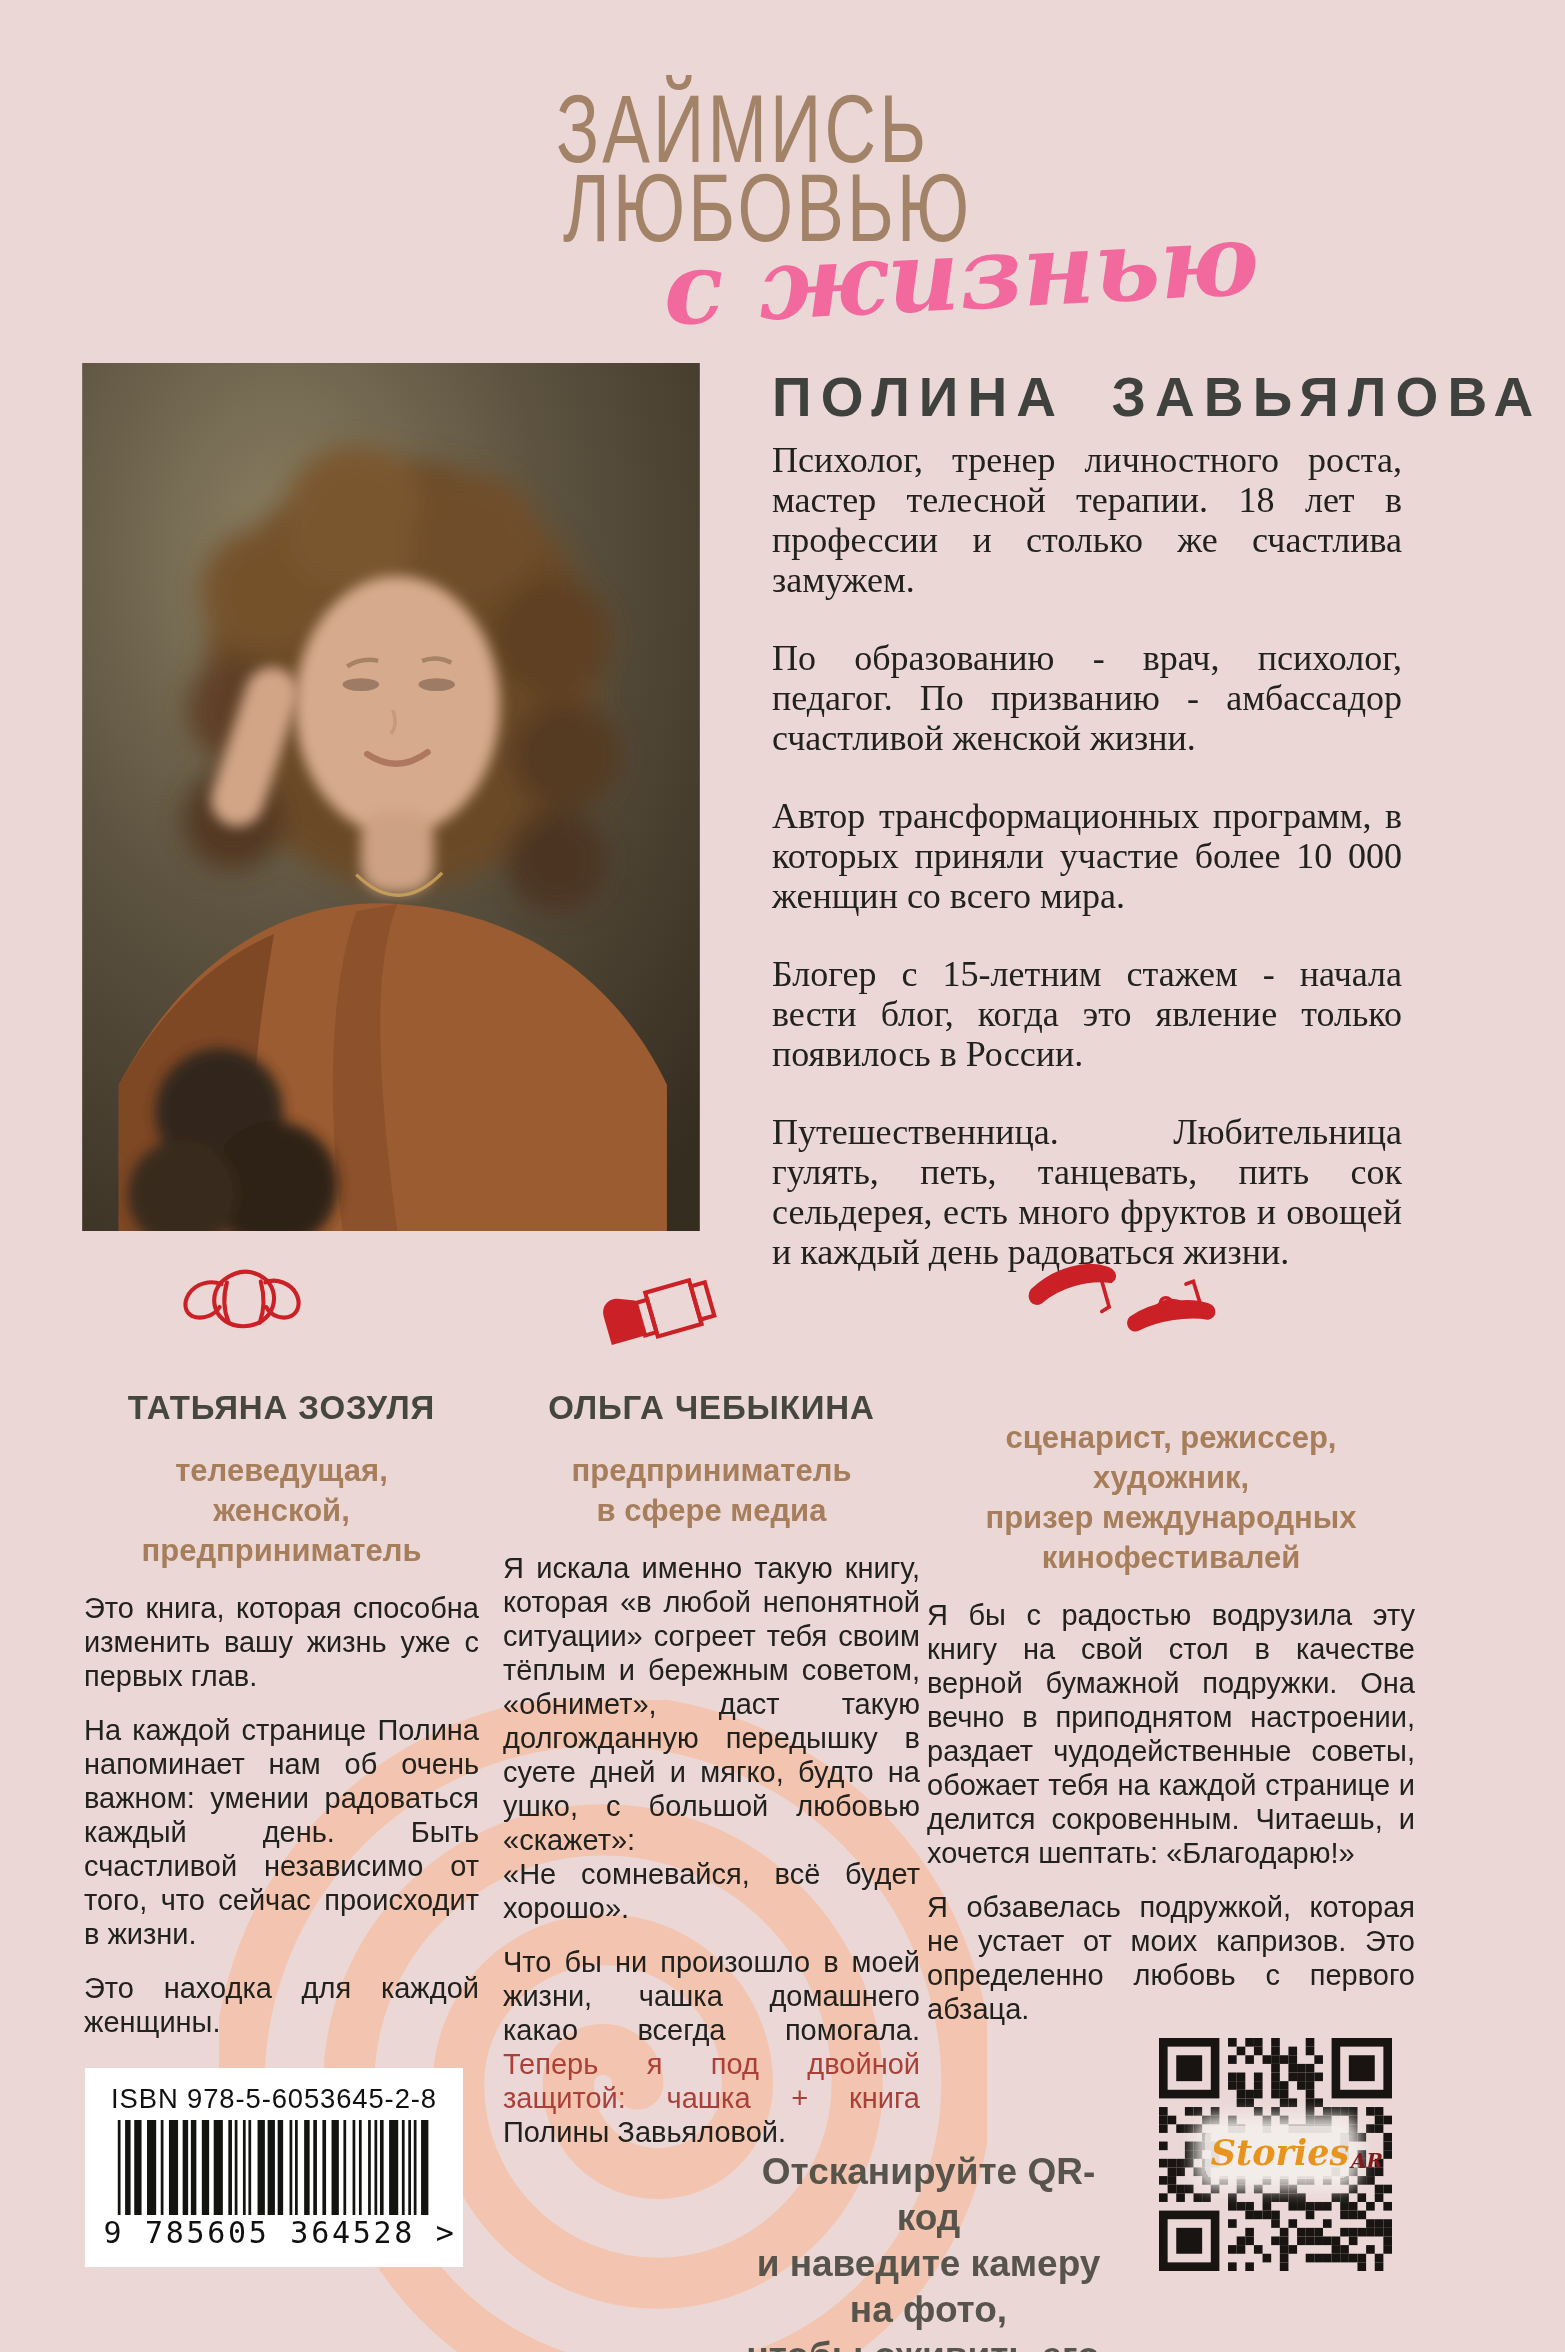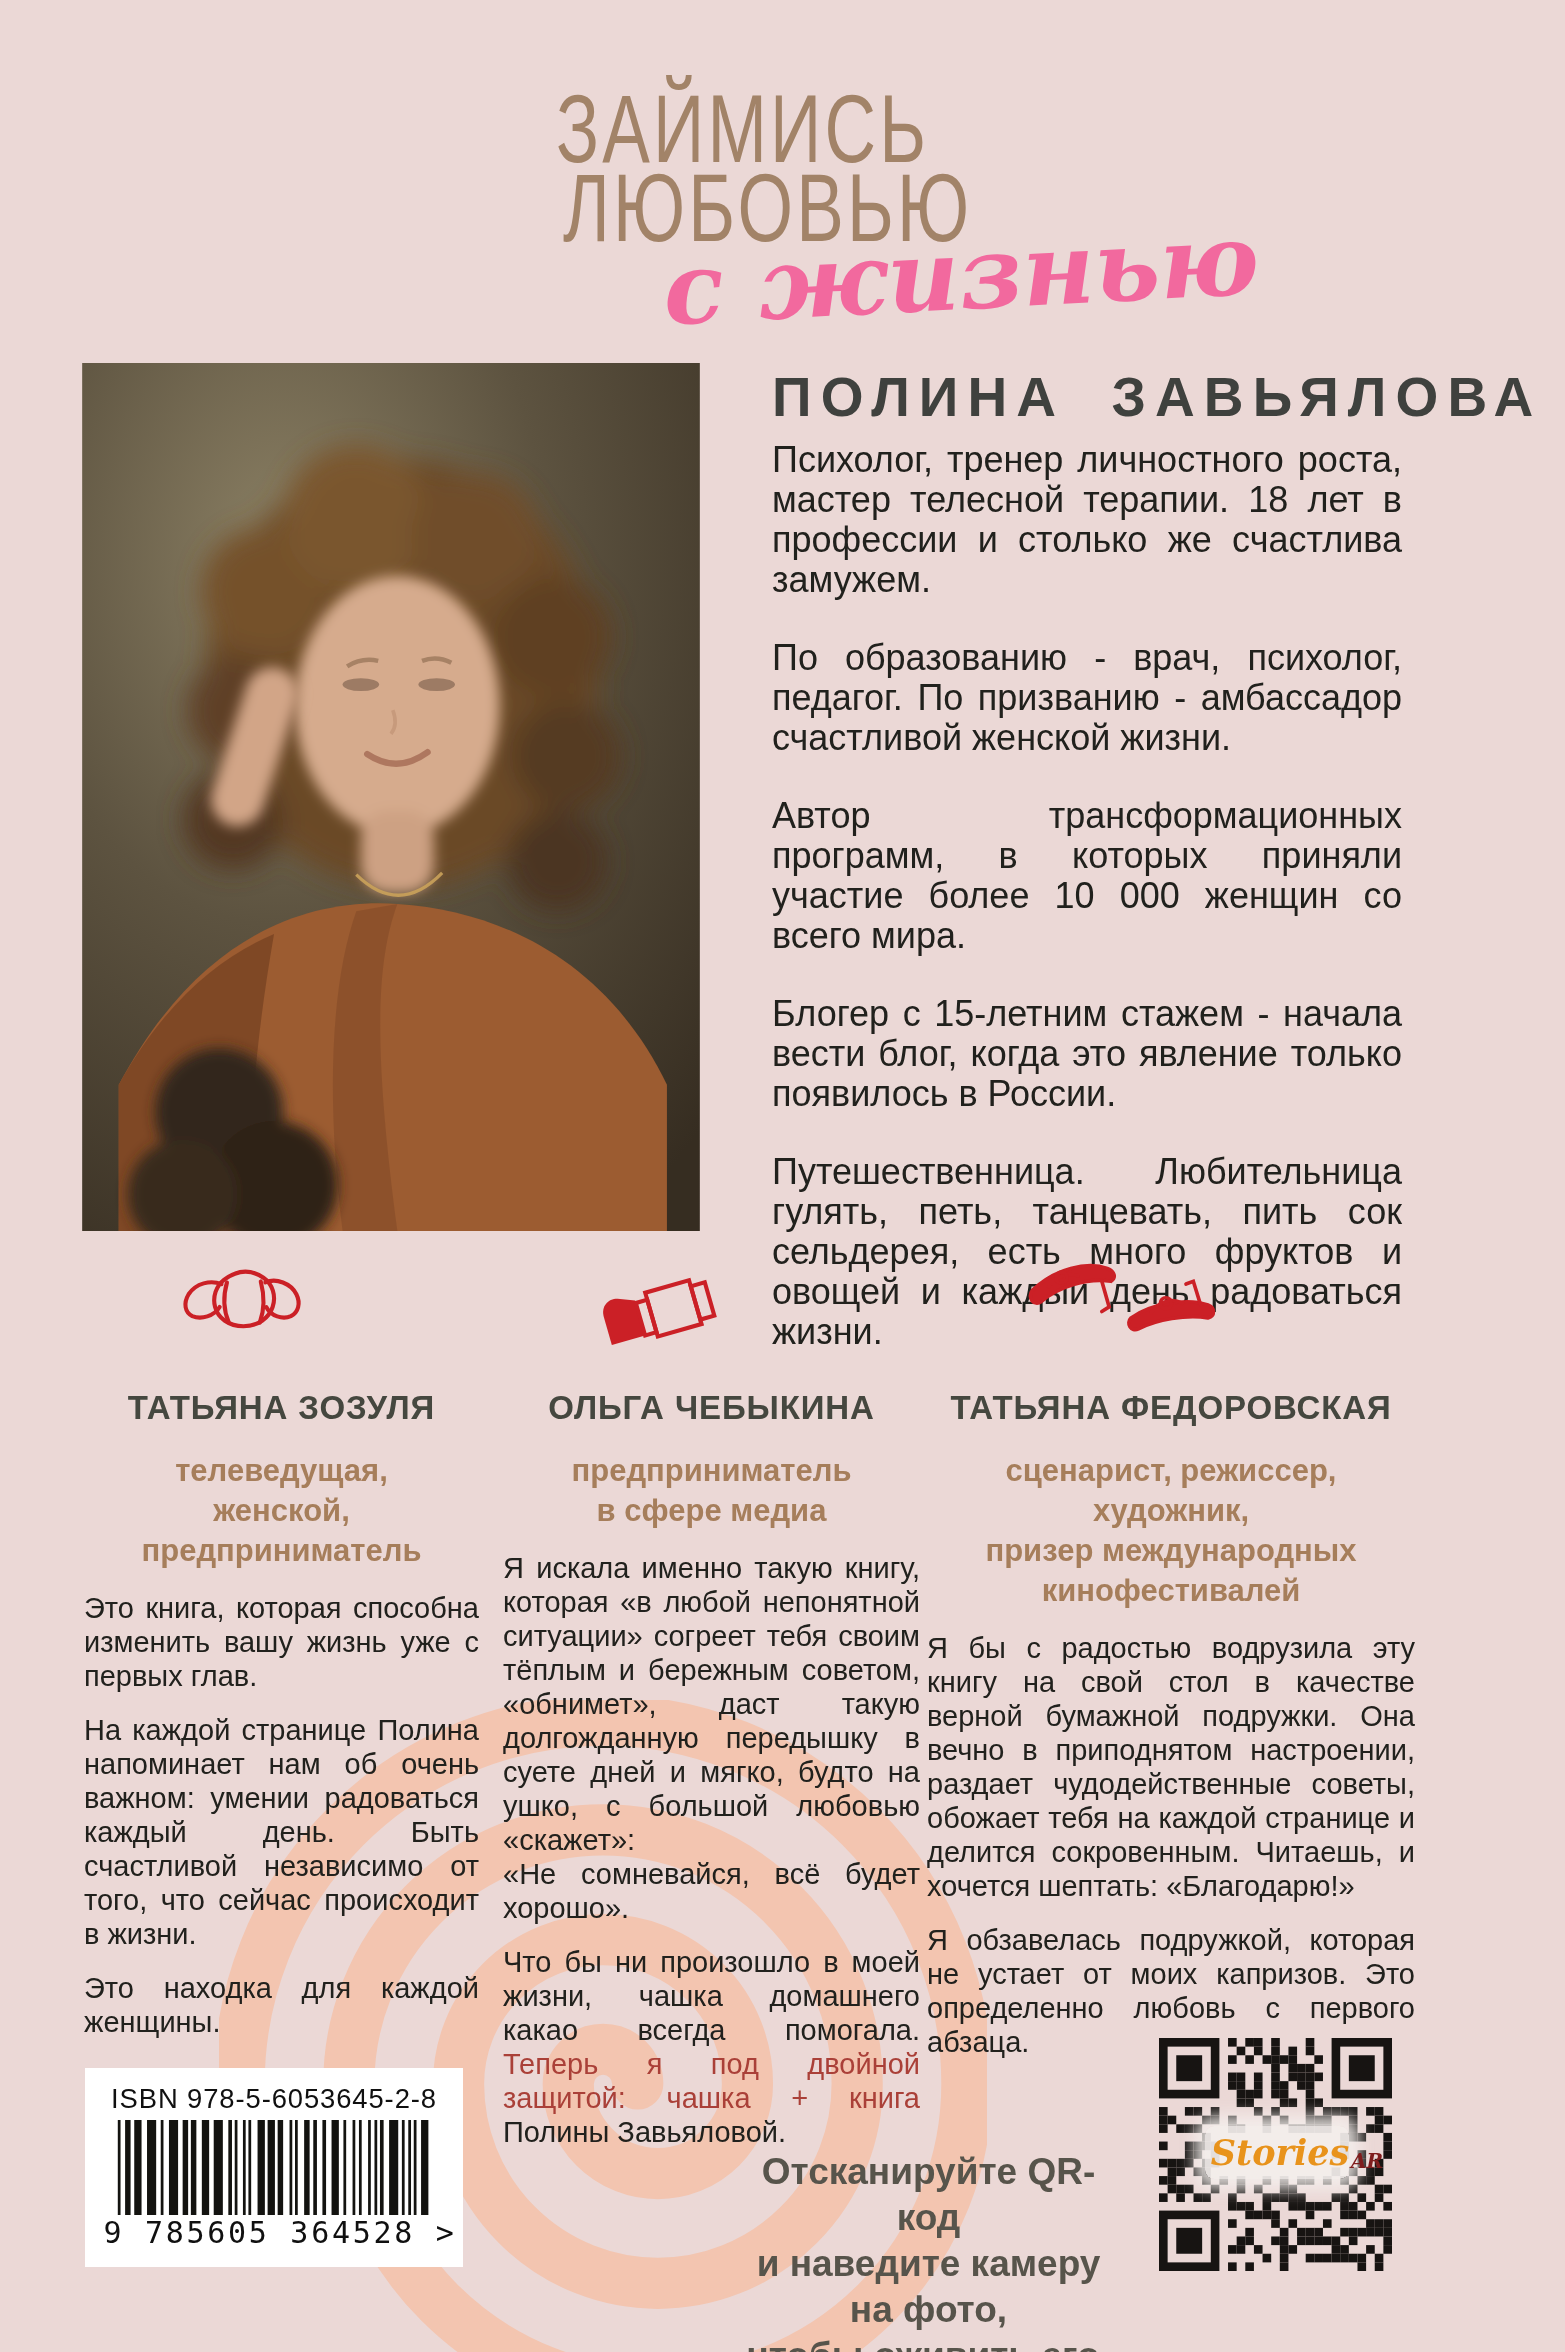--- a/index.html
+++ b/index.html
@@ -13,21 +13,21 @@
   .title-script{position:absolute;left:663px;top:225px;font-family:"DejaVu Serif",serif;
                 font-style:italic;font-weight:bold;font-size:99px;line-height:1;
                 color:#f2699e;transform:rotate(-3deg);white-space:nowrap;}
   
   .photo{position:absolute;left:82px;top:363px;width:618px;height:868px;display:block;}
   
   .author-name{position:absolute;left:772px;top:365px;width:630px;font-size:55px;font-weight:bold;
                color:#3f413e;letter-spacing:9.1px;word-spacing:22px;white-space:nowrap;}
   .bio{position:absolute;left:772px;top:440px;width:630px;font-size:36px;line-height:40px;
        color:#21211d;text-align:justify;}
-  .bio p{margin:0 0 38px 0;}
+  .bio p{margin:0 0 38px 0;font-family:Liberation Serif, serif;}
   
   .col{position:absolute;top:1391px;}
   .col-1{left:84px;width:395px;}
   .col-2{left:503px;width:417px;}
   .col-3{left:927px;width:488px;}
   .col-header{font-size:33px;line-height:33px;font-weight:bold;color:#45473f;text-align:center;letter-spacing:0.9px;}
   .col-roles{margin-top:27.4px;font-size:31px;font-weight:bold;color:#a67e5b;text-align:center;line-height:40px;}
   .col-body{margin-top:20px;font-size:29px;line-height:34px;color:#21211d;text-align:justify;}
   .col-body p{margin:0 0 20px 0;}
   .col-body p.tight{margin-bottom:0;}
@@ -185,21 +185,20 @@
       <div>в сфере медиа</div>
     </div>
     <div class="col-body">
       <p class="tight">Я искала именно такую книгу, которая «в любой непонятной ситуации» согреет тебя своим тёплым и бережным советом, «обнимет», даст такую долгожданную передышку в суете дней и мягко, будто на ушко, с большой любовью «скажет»:</p>
       <p>«Не сомневайся, всё будет хорошо».</p>
       <p><span>Что бы ни произошло в моей жизни, чашка домашнего какао всегда помогала. </span><span class="red">Теперь я под двойной защитой: чашка + книга </span><span>Полины Завьяловой.</span></p>
     </div>
   </div>
 
   <div class="col col-3">
-    <div class="col-header">ТАТЬЯНА ФЕДОРОВСКАЯ</div>
     <div class="col-roles">
       <div>сценарист, режиссер, художник,</div>
       <div>призер международных</div>
       <div>кинофестивалей</div>
     </div>
     <div class="col-body">
       <p>Я бы с радостью водрузила эту книгу на свой стол в качестве верной бумажной подружки. Она вечно в приподнятом настроении, раздает чудодейственные советы, обожает тебя на каждой странице и делится сокровенным. Читаешь, и хочется шептать: «Благодарю!»</p>
       <p>Я обзавелась подружкой, которая не устает от моих капризов. Это определенно любовь с первого абзаца.</p>
     </div>
   </div>

